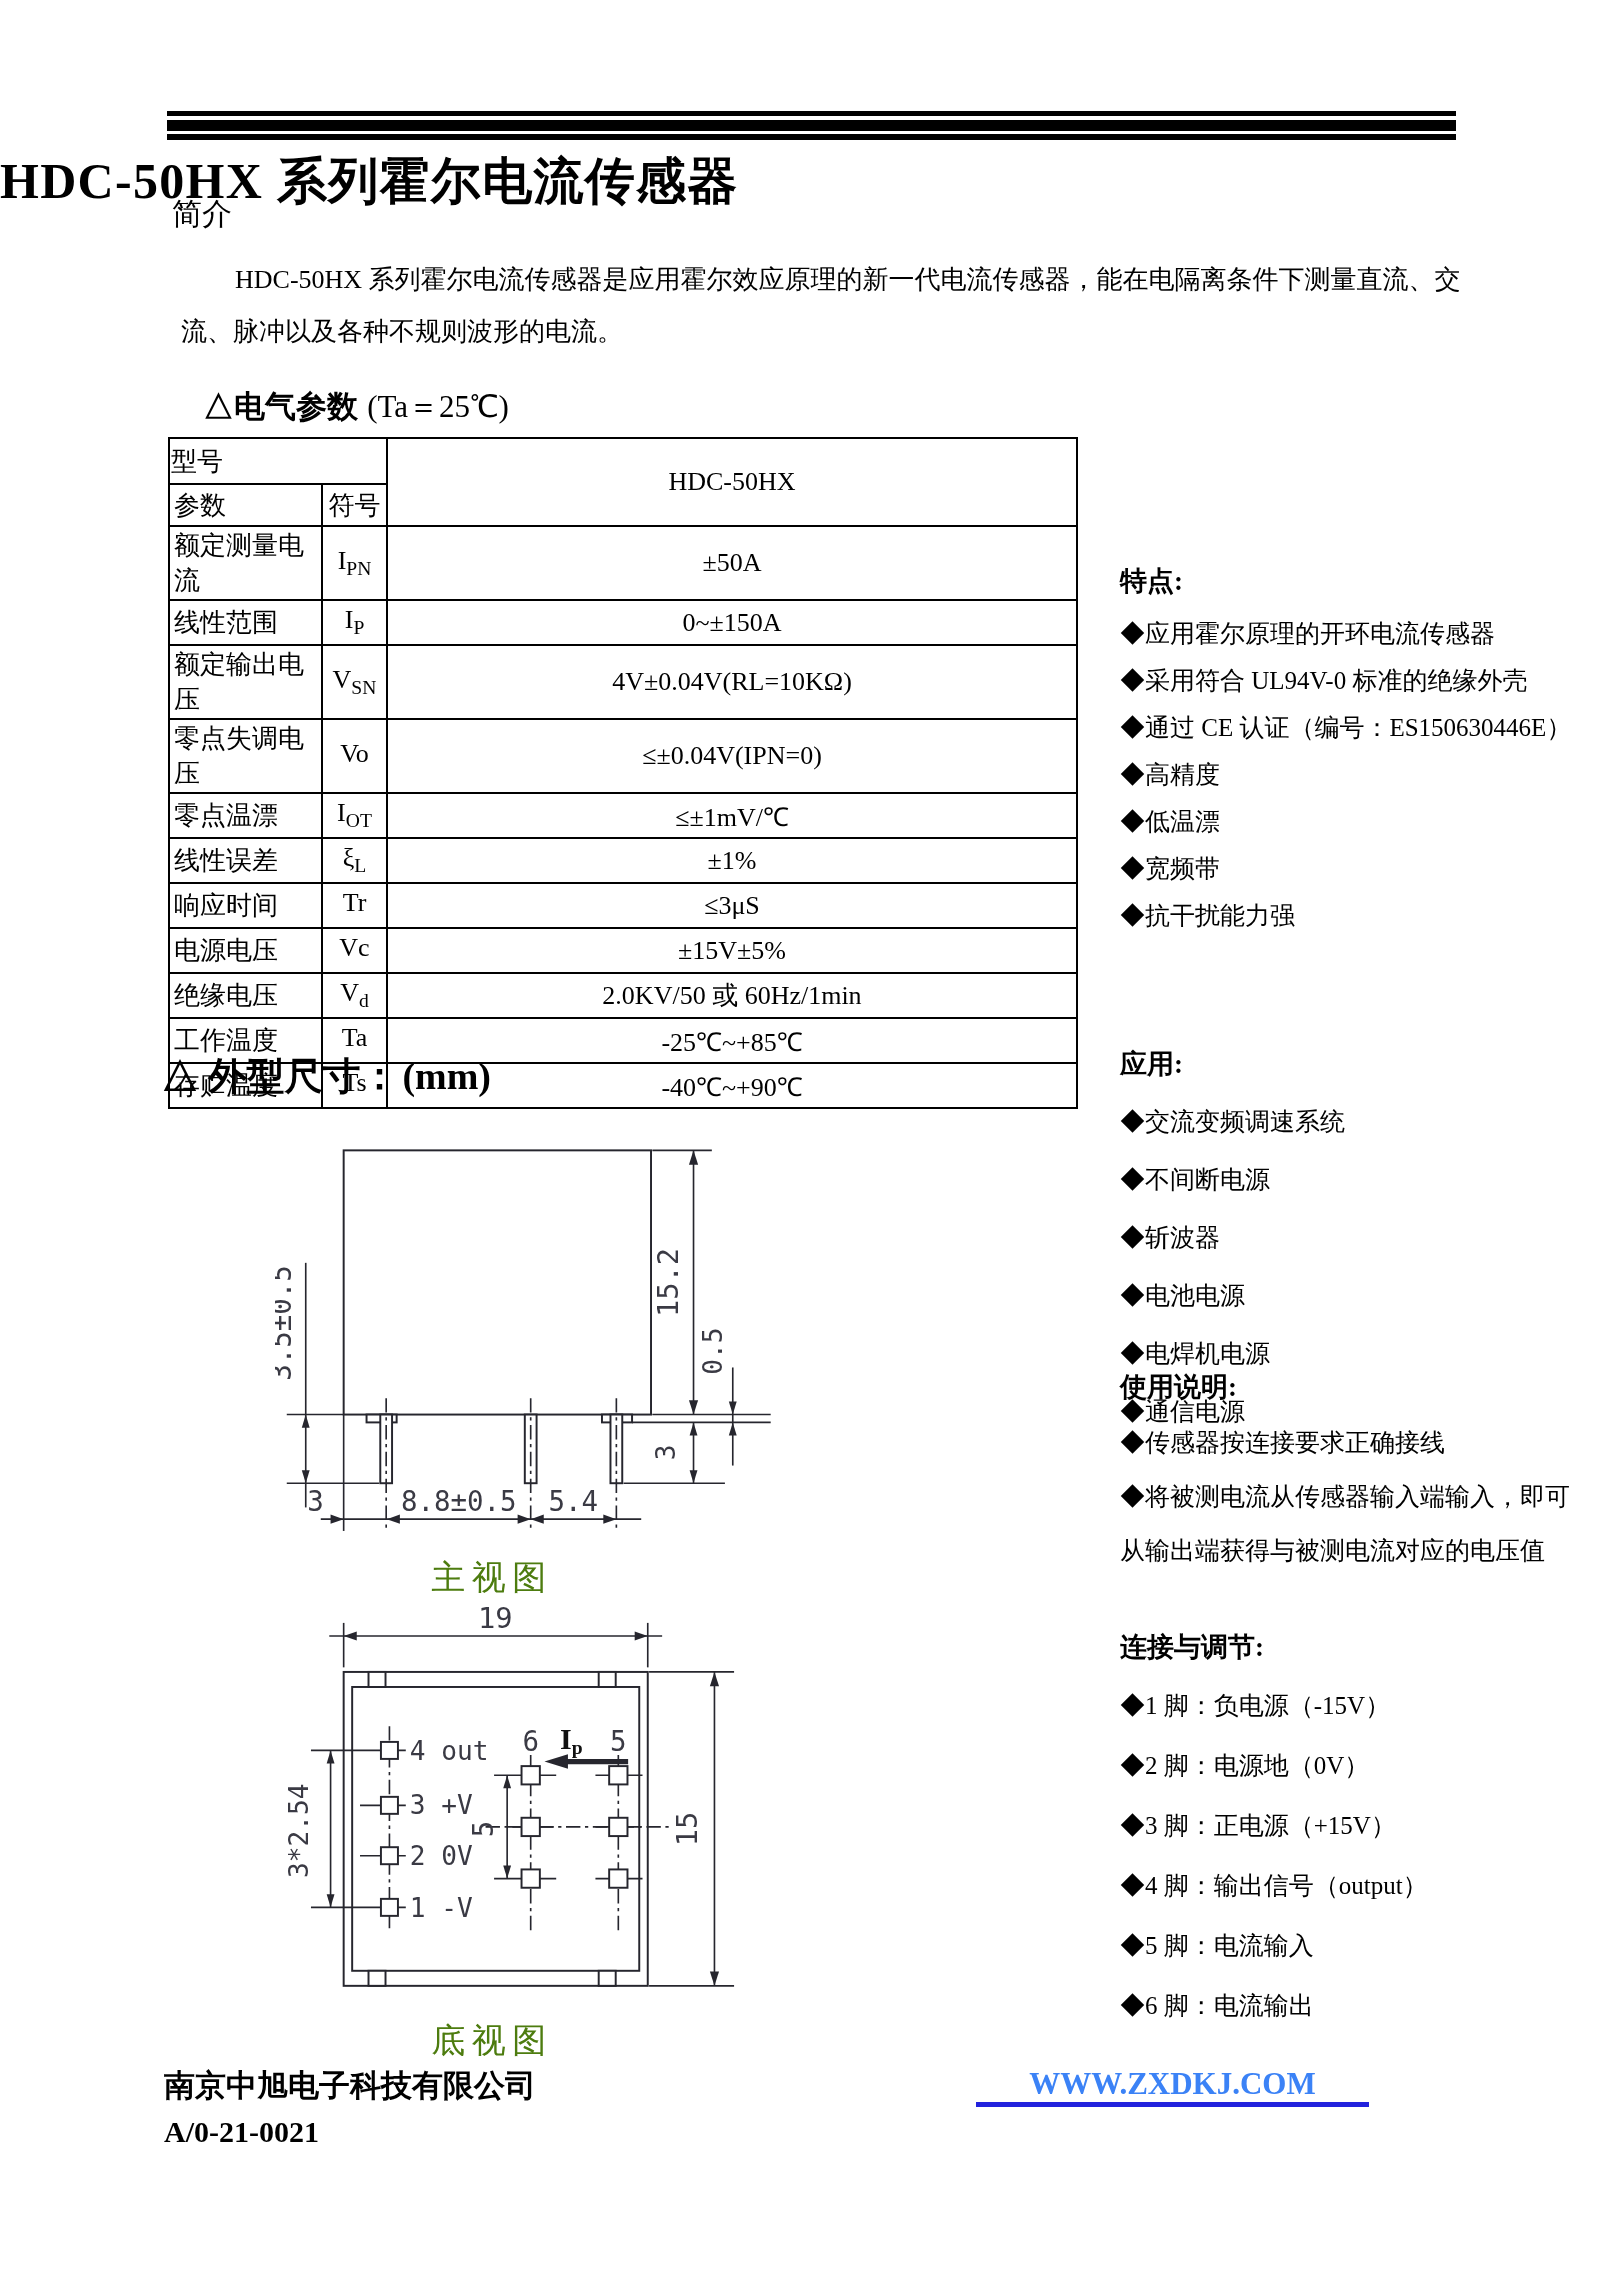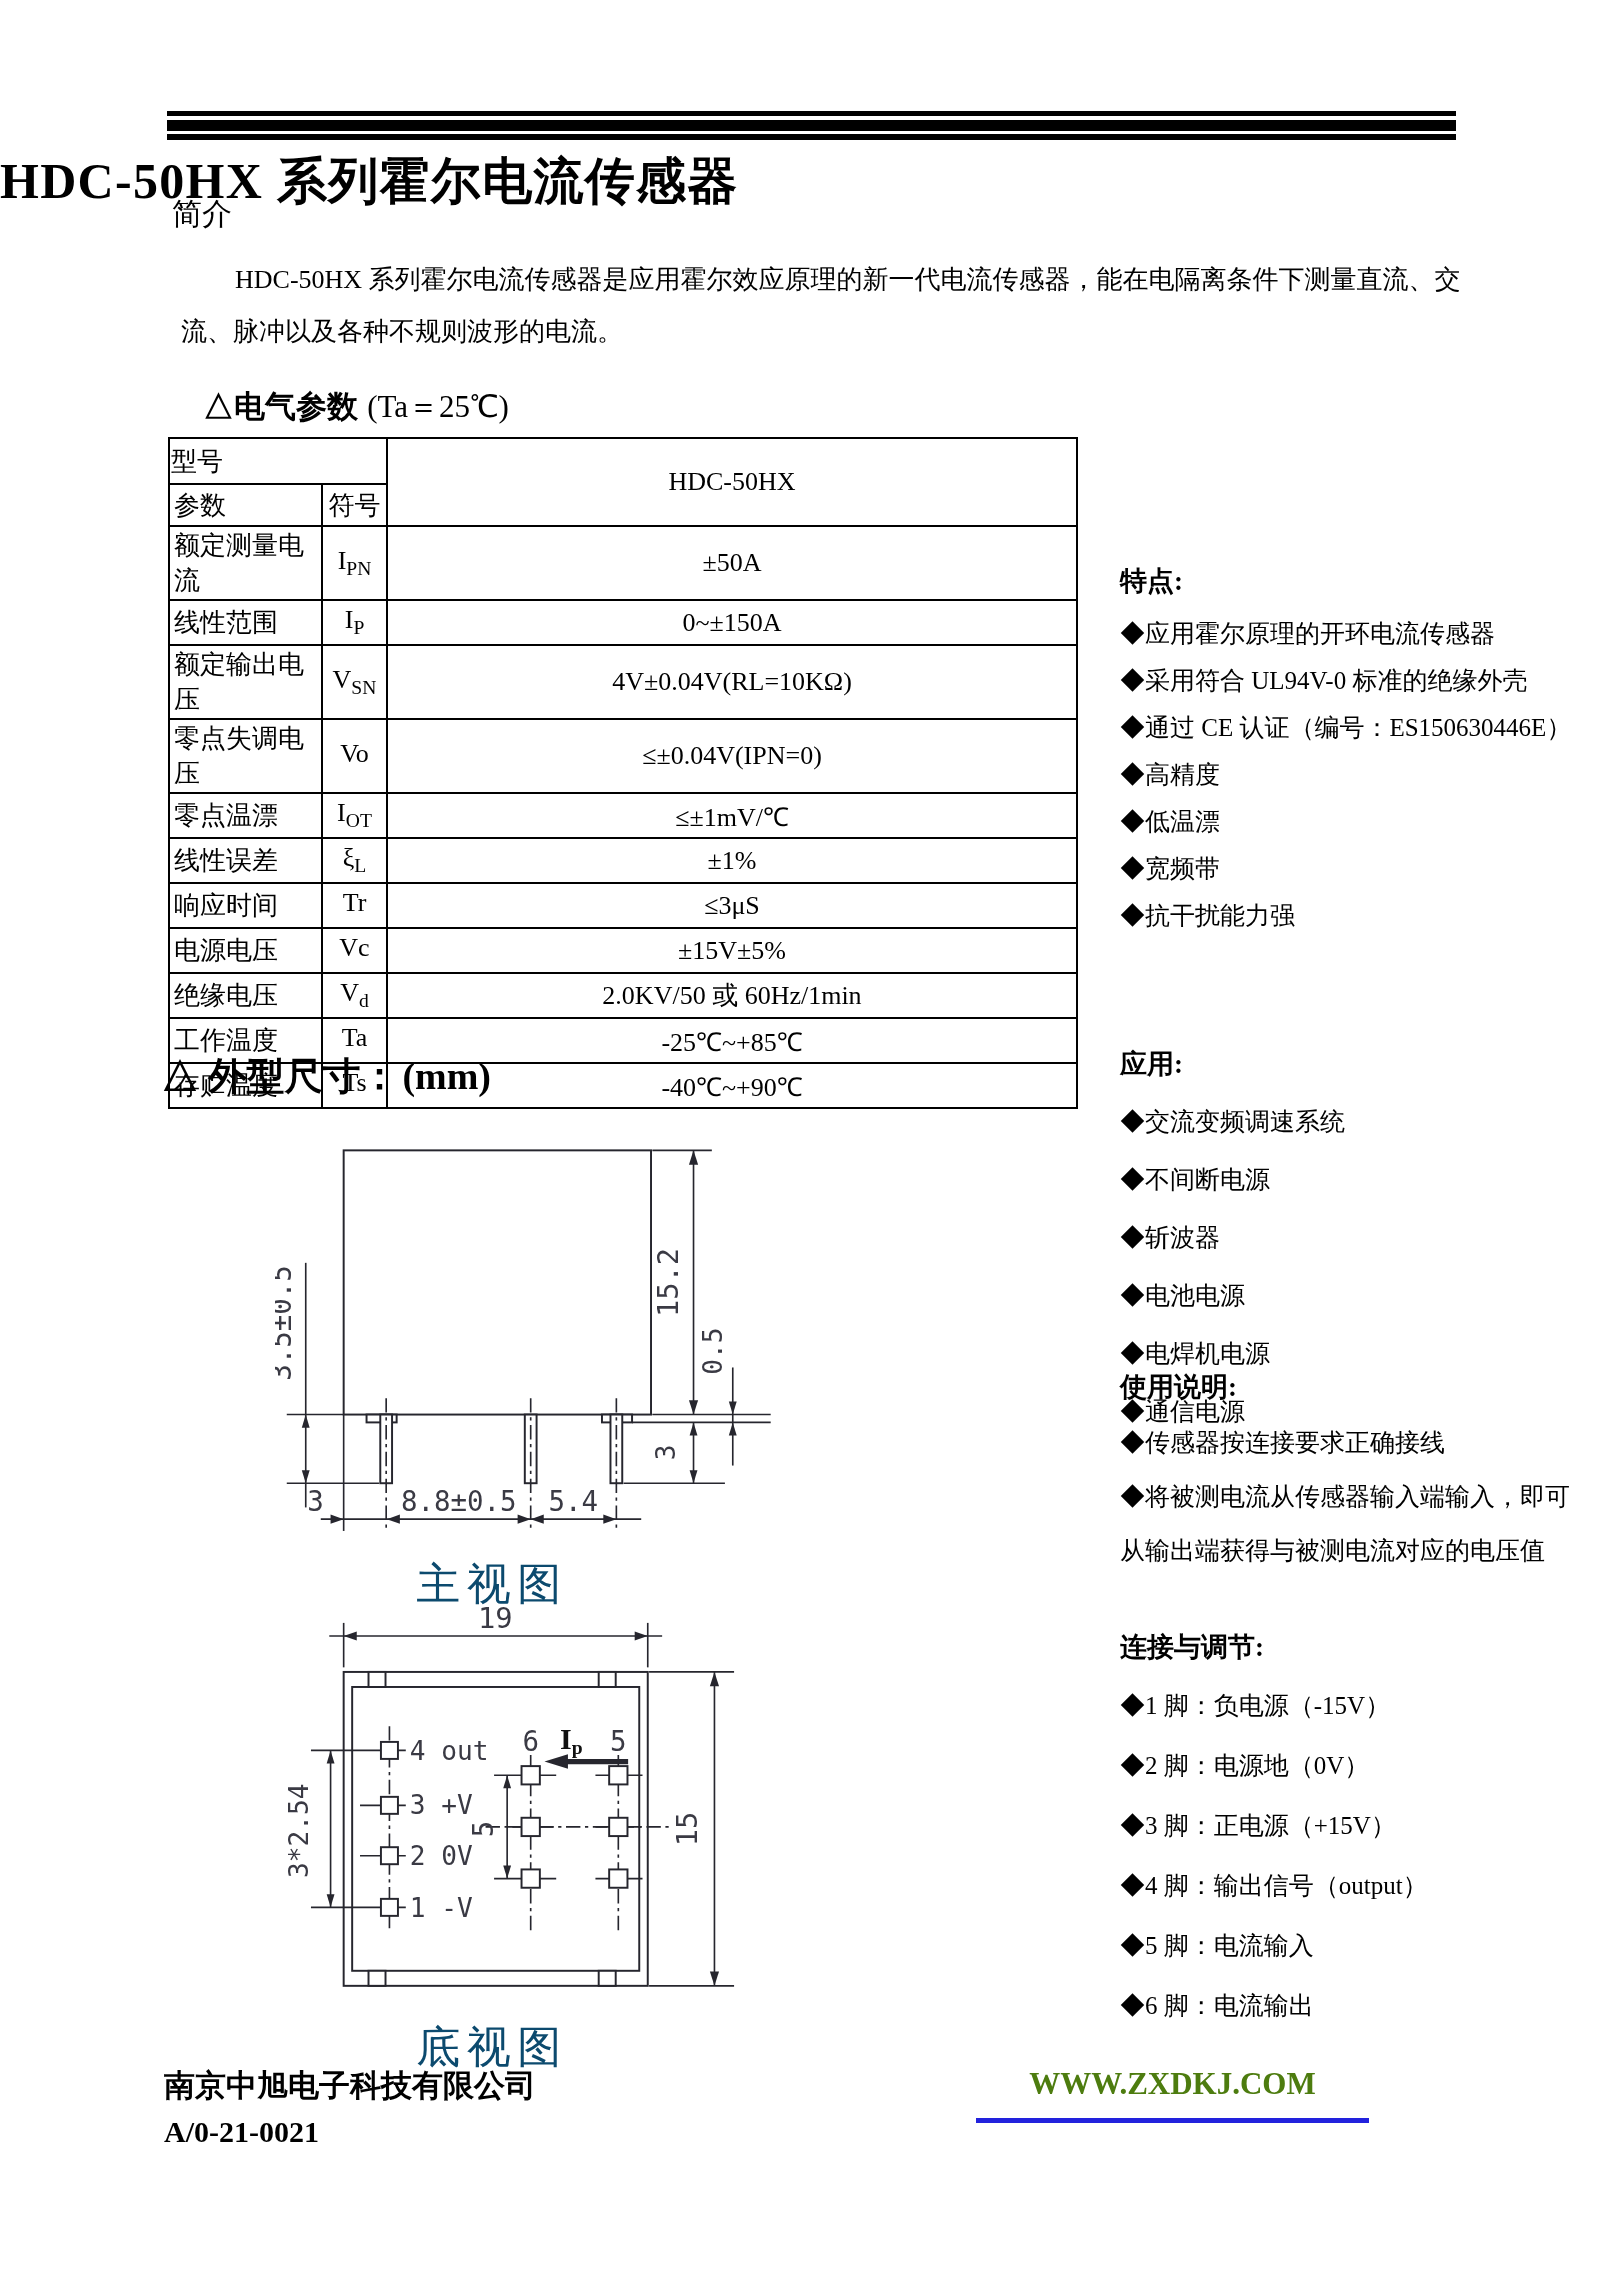--- a/index.html
+++ b/index.html
@@ -48,28 +48,28 @@
   
   svg.dwg{position:absolute;}
   .dwg line,.dwg rect{stroke:#26262e;stroke-width:3;fill:#fff;}
   .dwg line{fill:none;}
   .dwg g.thin line{stroke-width:2.5;}
   .dwg g.cl line{stroke-width:2.5;stroke-dasharray:22 7 5 7;}
   .dwg g.arw polygon{fill:#26262e;stroke:none;}
   .dwg text{fill:#3a3a44;font-family:"DejaVu Sans Mono",monospace;}
   .dwg .ipx{fill:#111;font-family:"Liberation Serif",serif;font-weight:700;}
   .viewlab{position:absolute;left:390px;width:204px;text-align:center;
-           font-size:44px;color:#0c4a6e;letter-spacing:6.5px;}
+           font-size:34px;color:#4d7c0f;letter-spacing:6.5px;}
   #lab-front{top:1555px;} #lab-bottom{top:2018px;}
   
   .company{position:absolute;left:164px;top:2065px;font-size:31px;font-weight:700;}
   .docno{position:absolute;left:164px;top:2115px;font-size:30px;font-weight:700;}
   .weblink{position:absolute;left:976px;top:2066px;width:393px;text-align:center;
-           font-size:31px;font-weight:700;color:#4d7c0f;text-decoration:none;
-           border-bottom:5.9px solid #2222dd;padding-bottom:16px;}
+           font-size:31px;font-weight:700;color:#3b82f6;text-decoration:none;
+           border-bottom:5.9px solid #2222dd;padding-bottom:0;}
 </style>
 </head>
 <body>
 
 <div class="page">
 
   <div class="rule">
     <div class="a"></div>
     <div class="b"></div>
     <div class="c"></div>

